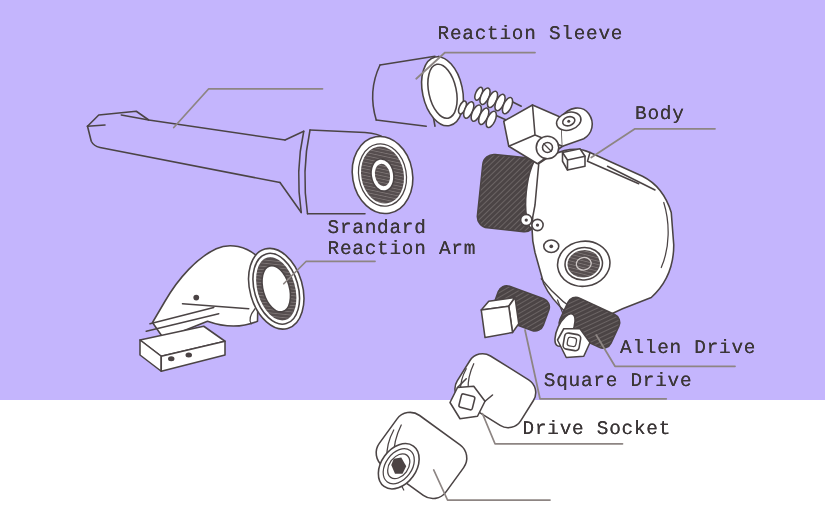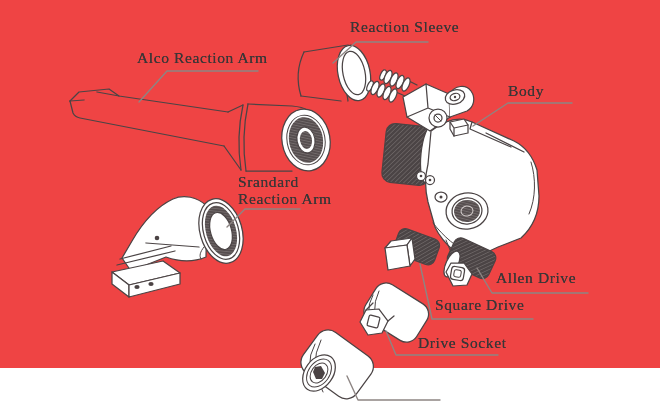--- a/index.html
+++ b/index.html
@@ -1,17 +1,17 @@
 <!DOCTYPE html>
 <html><head>
 <meta charset="utf-8">
 <style>
   html,body{margin:0;padding:0;background:#ffffff;}
   body{width:660px;height:420px;overflow:hidden;}
-  .stage{position:relative;width:660px;height:368px;background:#ef4444;font-family:Liberation Serif, serif;}
+  .stage{position:relative;width:660px;height:320px;background:#c4b5fd;font-family:Liberation Mono, monospace;}
   .canvas{position:absolute;left:0;top:0;}
   .label{
     position:absolute;
     color:#3b3637;
     font-size:15.5px;
     letter-spacing:.6px;
     line-height:16.5px;
     white-space:pre-line;
     text-shadow:0 0 .5px #3b3637;
   }
@@ -201,21 +201,20 @@
       <polyline class="leader" points="572,103 508,103 473,126"></polyline>
       <polyline class="leader" points="300,209 245,209 227,227"></polyline>
       <polyline class="leader" points="588,293 492,293 477,268"></polyline>
       <polyline class="leader" points="533,319 432,319 420,264"></polyline>
       <polyline class="leader" points="498,355 396,355 386,331"></polyline>
       <polyline class="leader" points="440,400 358,400 347,376"></polyline>
     </g>
   </svg>
 
   <div class="label" style="left:350px;top:19px;">Reaction Sleeve</div>
-  <div class="label" style="left:137px;top:50px;">Alco Reaction Arm</div>
   <div class="label" style="left:508px;top:83px;">Body</div>
-  <div class="label" style="left:238px;top:174px;">Srandard
+  <div class="label" style="left:262px;top:174px;">Srandard
 Reaction Arm</div>
   <div class="label" style="left:496px;top:270px;">Allen Drive</div>
   <div class="label" style="left:435px;top:297px;">Square Drive</div>
   <div class="label" style="left:402px;top:335px;margin-left:16px;">Drive Socket</div>
 
 </div>
 
 </body></html>

